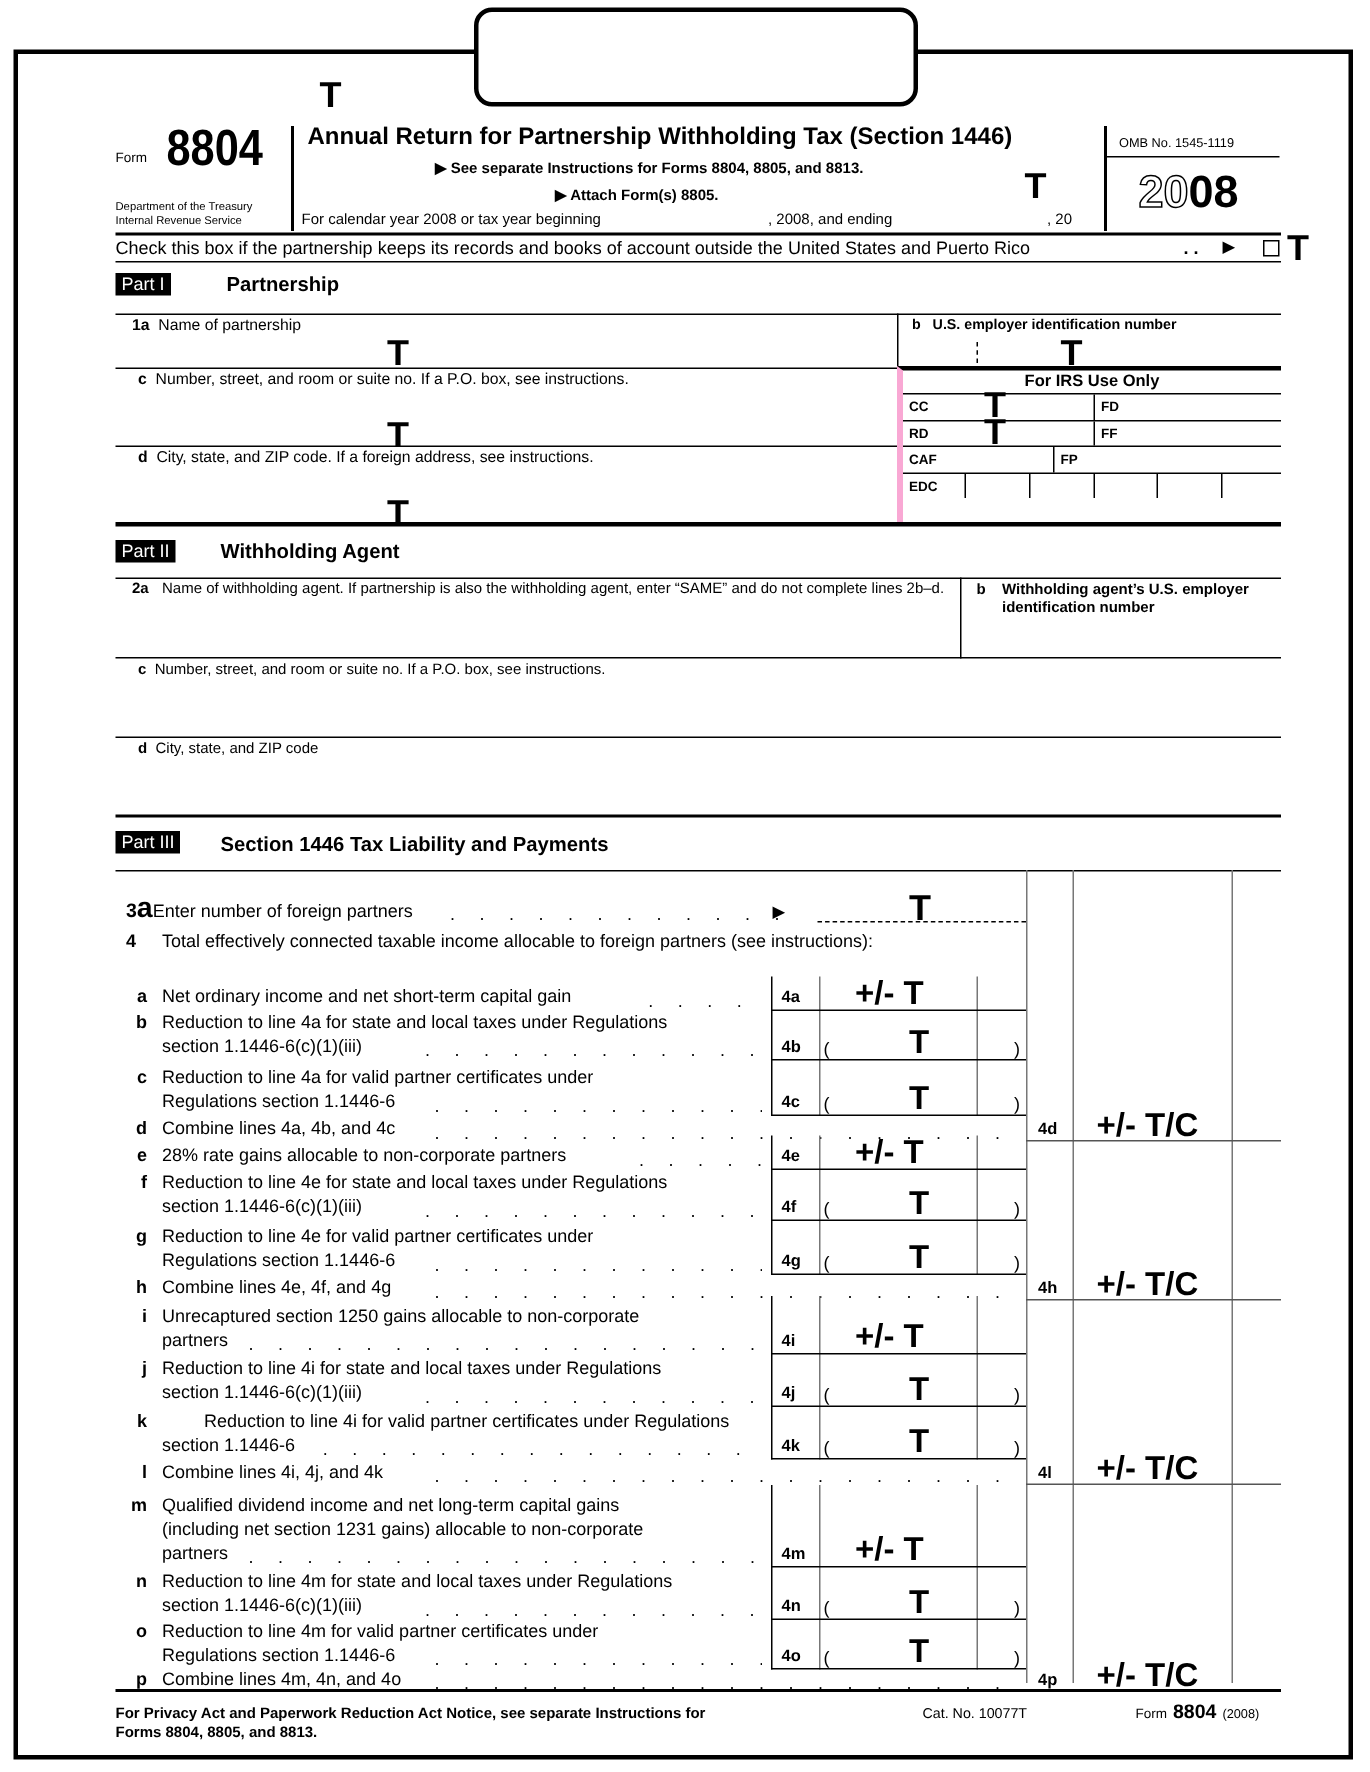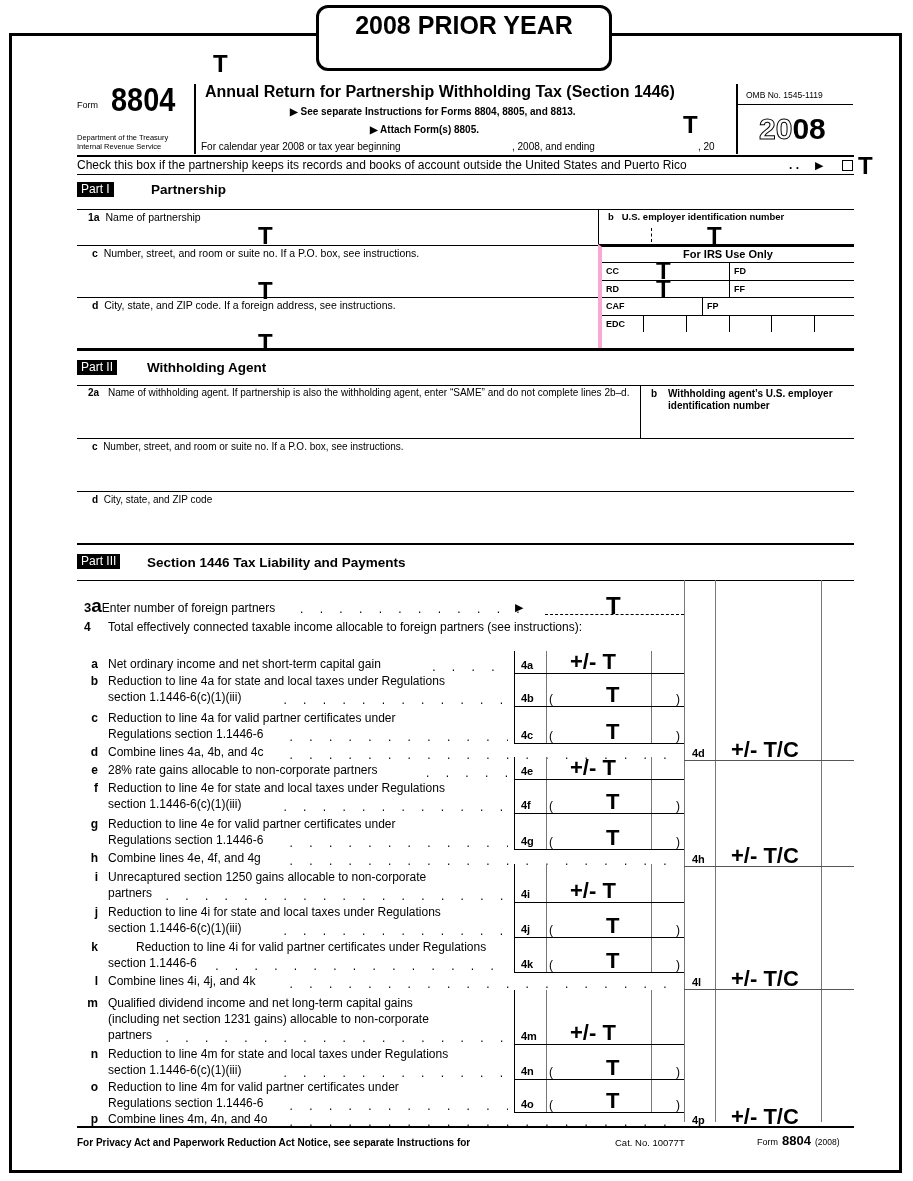--- a/index.html
+++ b/index.html
@@ -30,21 +30,20 @@
   .valtc { font-weight: bold; font-size: 22px; line-height: 22px; }
   .paren { font-size: 12px; line-height: 12px; }
   .checkbox { width: 11px; height: 11px; border: 1px solid #000; background: #fff; }
 </style>
 </head>
 <body>
 
 <div class="abs frame"></div>
 
 <div class="abs banner">
-  <div>2008 PRIOR YEAR</div>
 </div>
 
 <div class="abs tmark" style="left:213px; top:52px;">T</div>
 
 <div class="abs" style="left:77px; top:100px; font-size:9px;">Form</div>
 <div class="abs" style="left:111px; top:81px; font-size:34px; font-weight:bold; line-height:36px; transform:scaleX(0.85); transform-origin:left;">8804</div>
 <div class="abs small" style="left:77px; top:133px; font-size:7.5px; line-height:9px;">
   <div>Department of the Treasury</div>
   <div>Internal Revenue Service</div>
 </div>
@@ -332,19 +331,20 @@
     <div class="abs boxlbl" style="left: 692px; top: 976px;">4l</div>
     <div class="abs valtc" style="left: 731px; top: 968px;">+/- T/C</div>
     <div class="abs hgrey" style="left: 684px; top: 1127px; width: 170px;"></div>
     <div class="abs boxlbl" style="left: 692px; top: 1114px;">4p</div>
     <div class="abs valtc" style="left: 731px; top: 1106px;">+/- T/C</div>
   </div>
 
 <div class="abs hline2" style="left:77px; top:1126px; width:777px;"></div>
 <div class="abs" style="left:77px; top:1136px; font-size:10px; font-weight:bold; line-height:13px;">
   <div>For Privacy Act and Paperwork Reduction Act Notice, see separate Instructions for</div>
+  <div>Forms 8804, 8805, and 8813.</div>
 </div>
 <div class="abs" style="left:615px; top:1137px; font-size:9.5px;">Cat. No. 10077T</div>
 <div class="abs" style="left:757px; top:1133px; display:flex; align-items:baseline; gap:4px;">
   <span style="font-size:9px;">Form</span>
   <b style="font-size:13px;">8804</b>
   <span style="font-size:8.5px;">(2008)</span>
 </div>
 
 </body></html>

